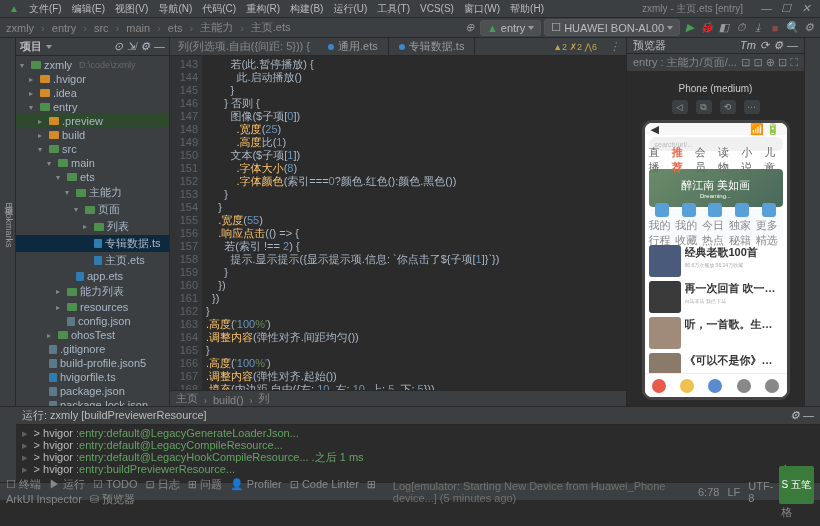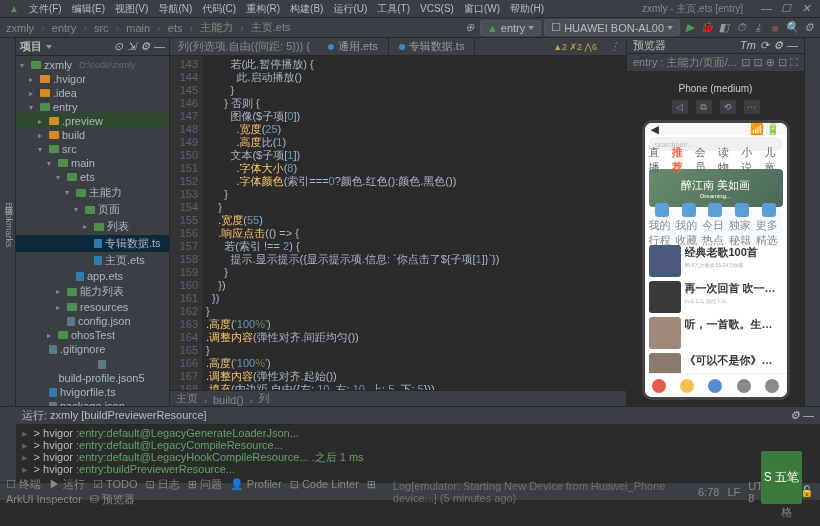--- a/index.html
+++ b/index.html
@@ -74,21 +74,21 @@
 .con-l{width:16px;background:#3c3f41}
 .con-body{flex:1;display:flex;flex-direction:column}
 .con-hdr{height:18px;background:#3c3f41;display:flex;align-items:center;padding:0 6px;font-size:10px;color:#bbb;border-bottom:1px solid #282828}
 .con-hdr .r{margin-left:auto}
 .con-out{flex:1;font-family:Consolas,monospace;font-size:10px;padding:2px 6px;line-height:12px;color:#888;overflow:hidden}
 .con-out .tri{color:#606060;margin-right:6px}
 .con-out .hv{color:#bbb}
 .con-out .info{color:#62a362}
 .status{height:18px;background:#3c3f41;border-top:1px solid #282828;display:flex;align-items:center;padding:0 6px;font-size:9px;color:#888;gap:10px}
 .status .r{margin-left:auto;display:flex;gap:8px;align-items:center}
-.ime{position:absolute;right:18px;bottom:22px;background:#3a7a3a;color:#fff;padding:18px 3px;font-size:12px;border-radius:2px;display:flex;align-items:center;gap:2px}
+.ime{position:absolute;right:6px;bottom:22px;background:#3a7a3a;color:#fff;padding:12px 3px;font-size:10px;border-radius:2px;display:flex;align-items:center;gap:2px}
 </style>
 </head>
 <body>
 
 <div class="menubar">
   <span style="color:#499c54">▲</span>
   <span>文件(F)</span>
   <span>编辑(E)</span>
   <span>视图(V)</span>
   <span>导航(N)</span>
@@ -252,21 +252,21 @@
         <div class="tn" style="padding-left: 31px;">
           <span class="arr">▸</span>
           <i class="fld b"></i>
           <span>ohosTest</span>
         </div>
         <div class="tn" style="padding-left: 22px;">
           <span class="arr"></span>
           <i class="fil "></i>
           <span>.gitignore</span>
         </div>
-        <div class="tn" style="padding-left: 22px; flex-direction: column;">
+        <div class="tn" style="padding-left: 22px;">
           <span class="arr"></span>
           <i class="fil "></i>
           <span>build-profile.json5</span>
         </div>
         <div class="tn" style="padding-left: 22px;">
           <span class="arr"></span>
           <i class="fil ts"></i>
           <span>hvigorfile.ts</span>
         </div>
         <div class="tn" style="padding-left: 22px;">
@@ -367,21 +367,21 @@
         <div class="ph-search">search/url/...</div>
         <div class="ph-tabs">
           <span>直播</span>
           <span class="a">推荐</span>
           <span>会员</span>
           <span>读物</span>
           <span>小说</span>
           <span>儿童</span>
         </div>
         <div class="ph-banner">
-          <div style="font-family:Liberation Sans, sans-serif">醉江南 美如画</div>
+          <div style="font-family:Liberation Serif, serif">醉江南 美如画</div>
           <div style="font-size:6px">Dreaming...</div>
         </div>
         <div class="ph-cats" id="ph-cats">
             <div class="ph-cat">
               <i></i>
               <span>我的行程</span>
             </div>
             <div class="ph-cat">
               <i></i>
               <span>我的收藏</span>

